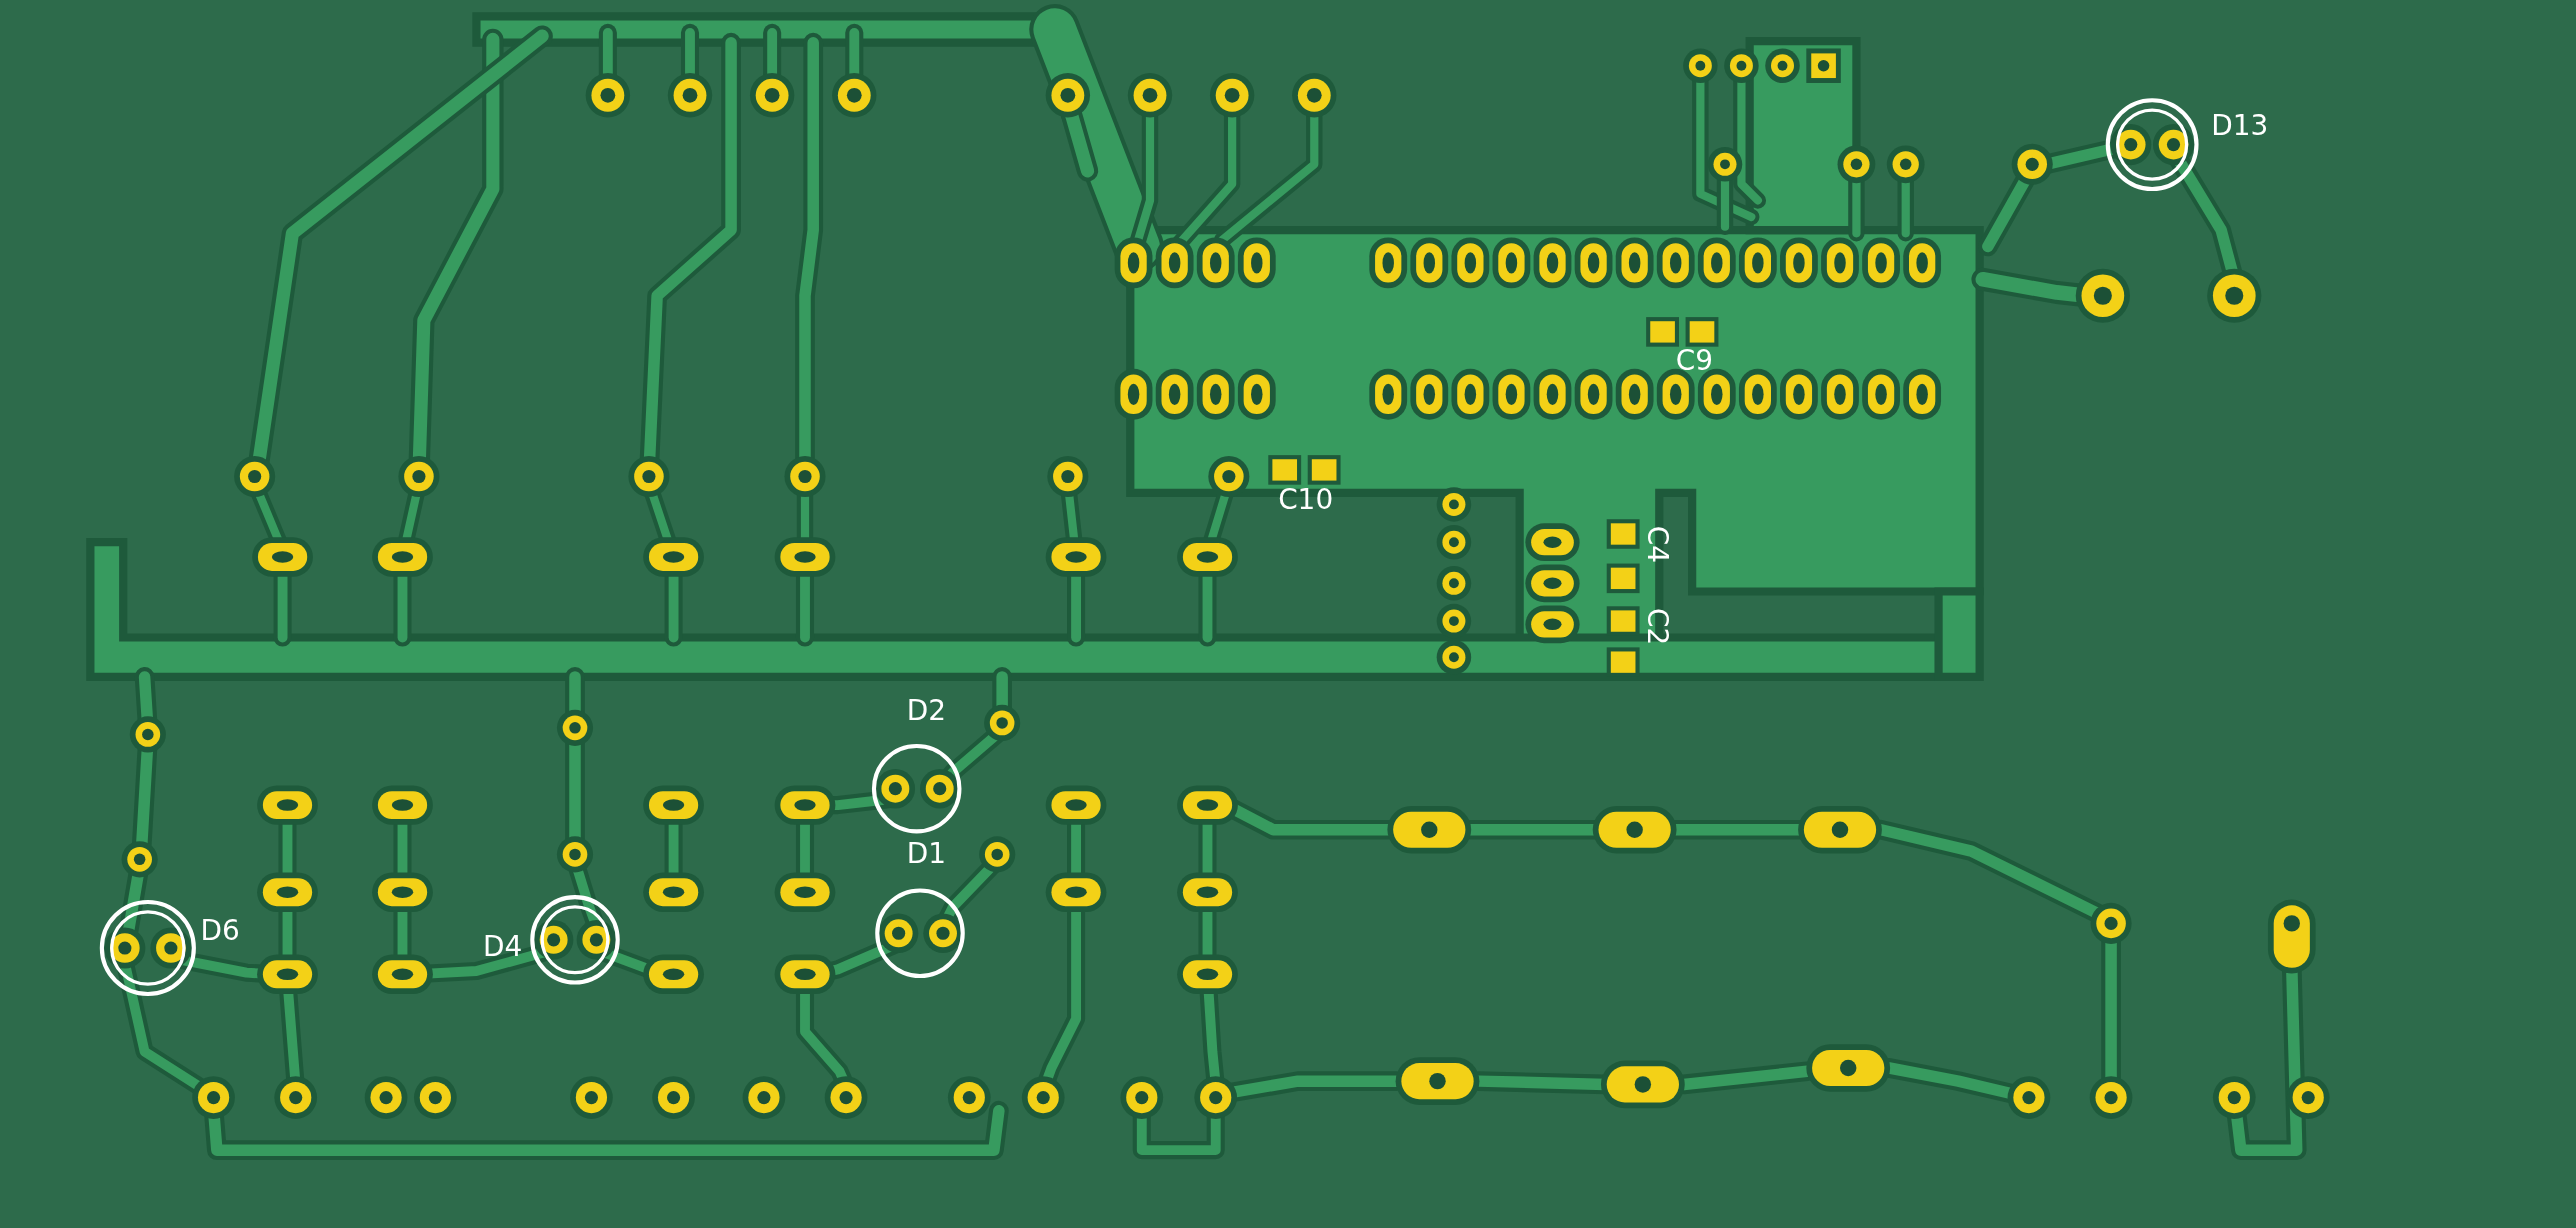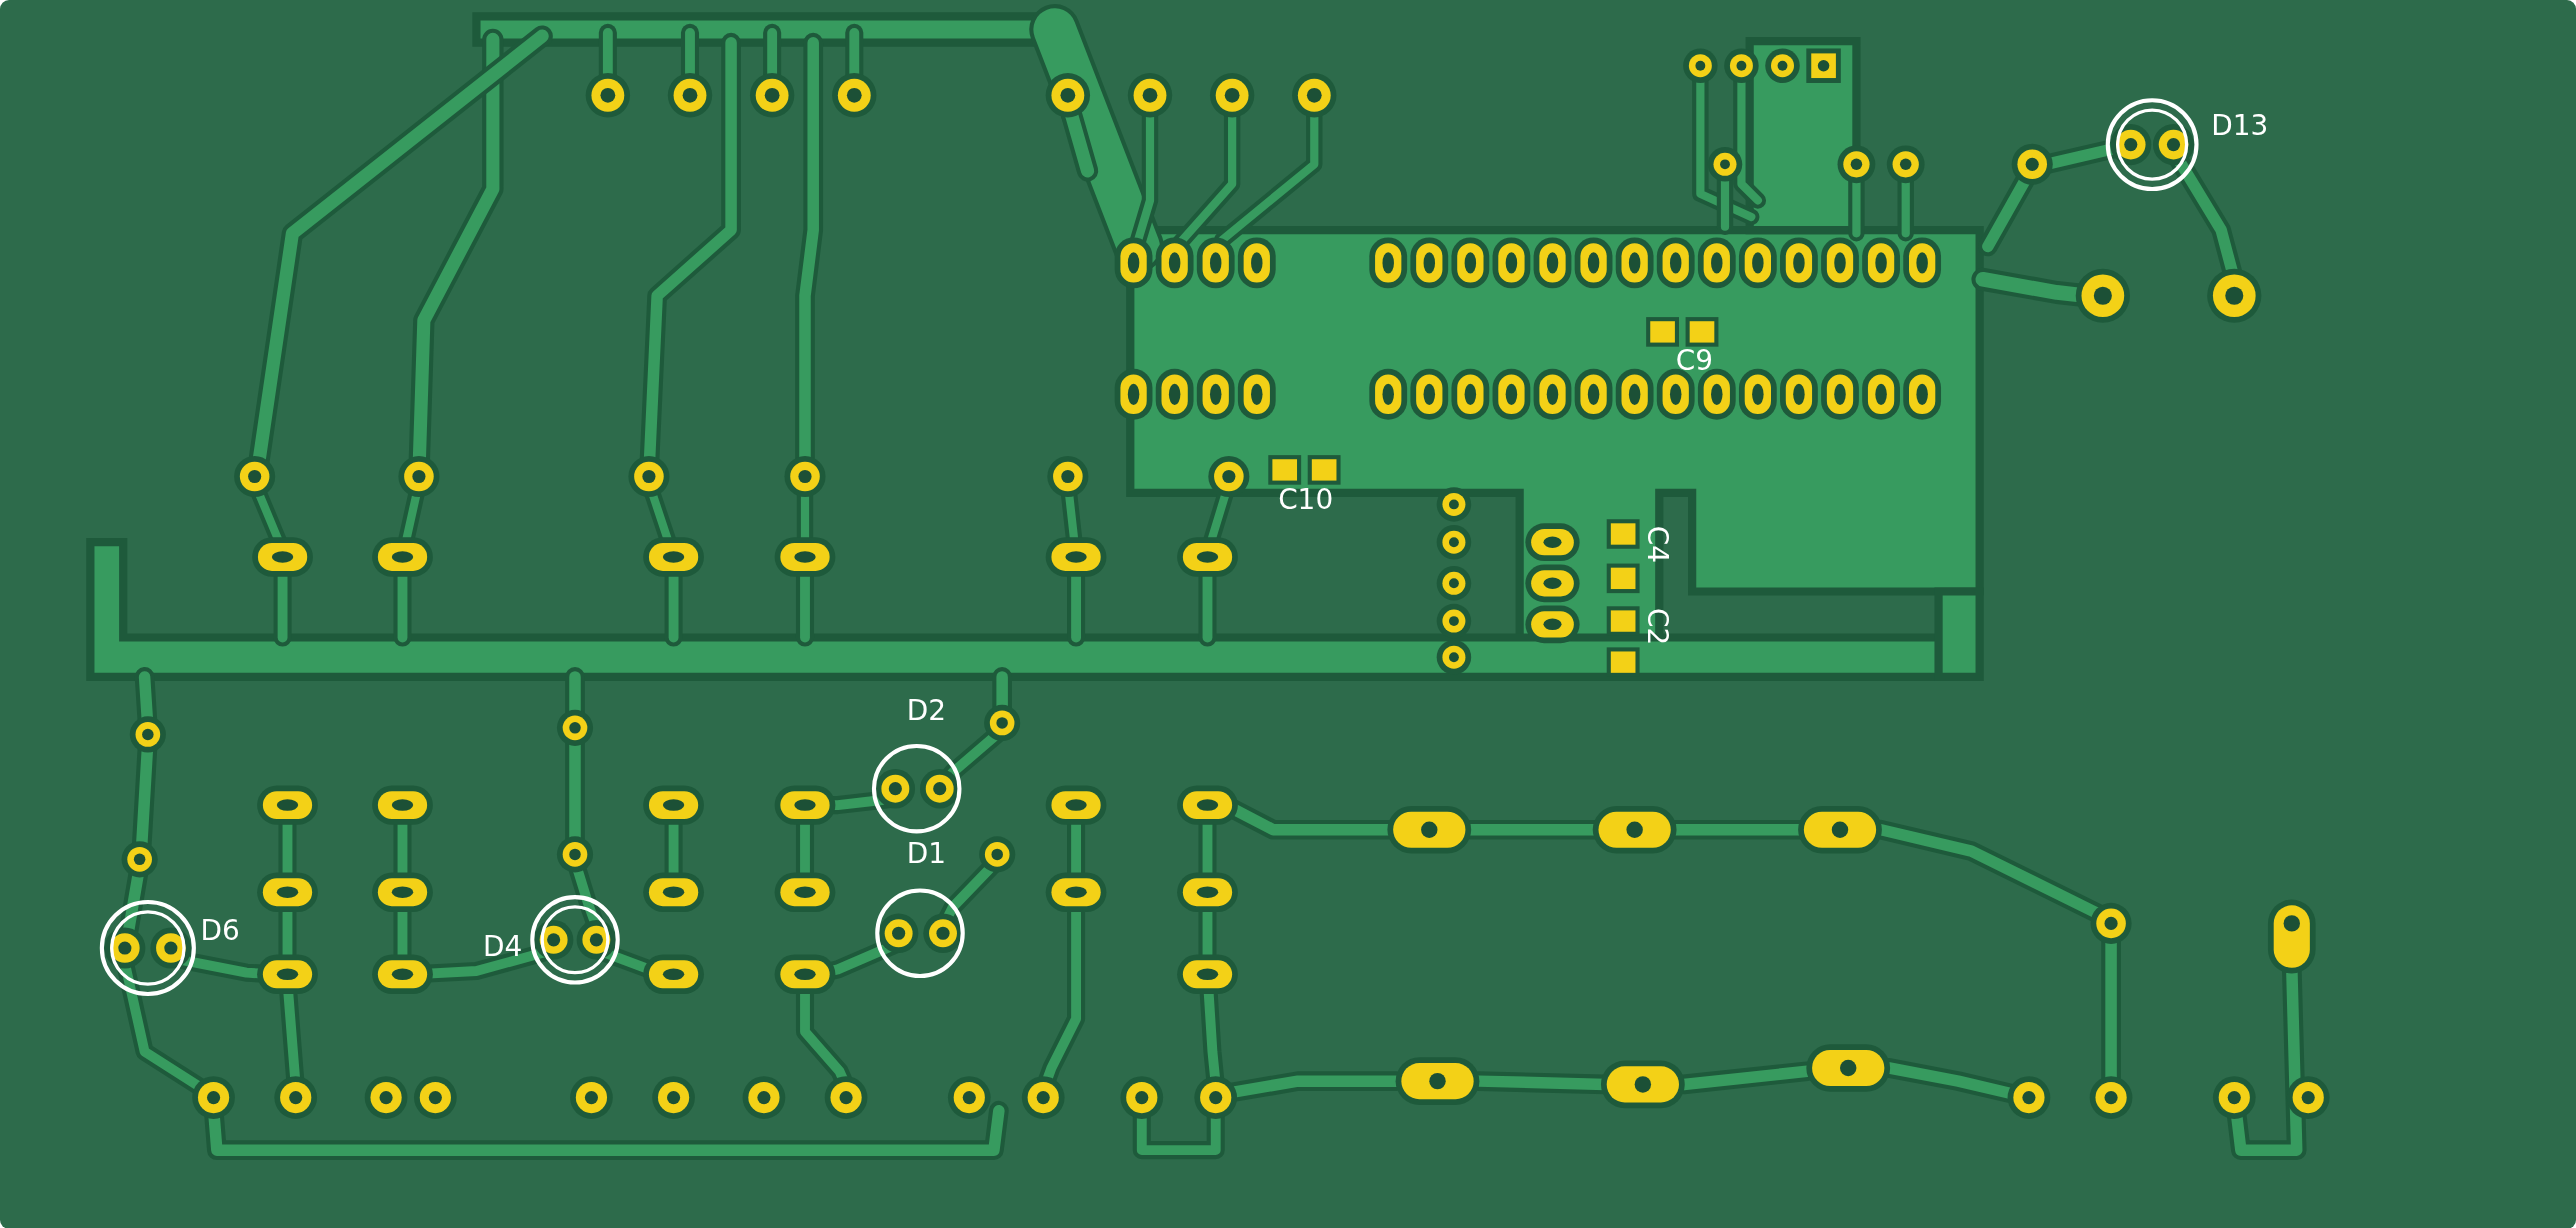--- a/index.html
+++ b/index.html
@@ -1,17 +1,17 @@
 <!DOCTYPE html>
 <html style="font-size:11.2px"><head>
 <meta charset="utf-8">
 <style>
   html,body{margin:0;padding:0;}
   body{font-family:"DejaVu Sans",sans-serif;}
-  .screen{width:2576px;height:1229px;overflow:hidden;position:relative;border-radius:9px;}
+  .screen{width:2576px;height:1229px;overflow:hidden;position:relative;}
   .screen svg{display:block;width:100%;height:100%;}
 </style>
 </head>
 <body>
 
 <div class="screen">
   <svg id="board" viewBox="0 0 1568 748" preserveAspectRatio="none" xmlns="http://www.w3.org/2000/svg">
       <rect x="0" y="0" width="1568" height="748" fill="#2d6b4b"></rect>
       <g>
         <polygon points="290,10 648,10 648,26 290,26" fill="#379b5f" stroke="#1e5a3b" stroke-width="5"></polygon>

